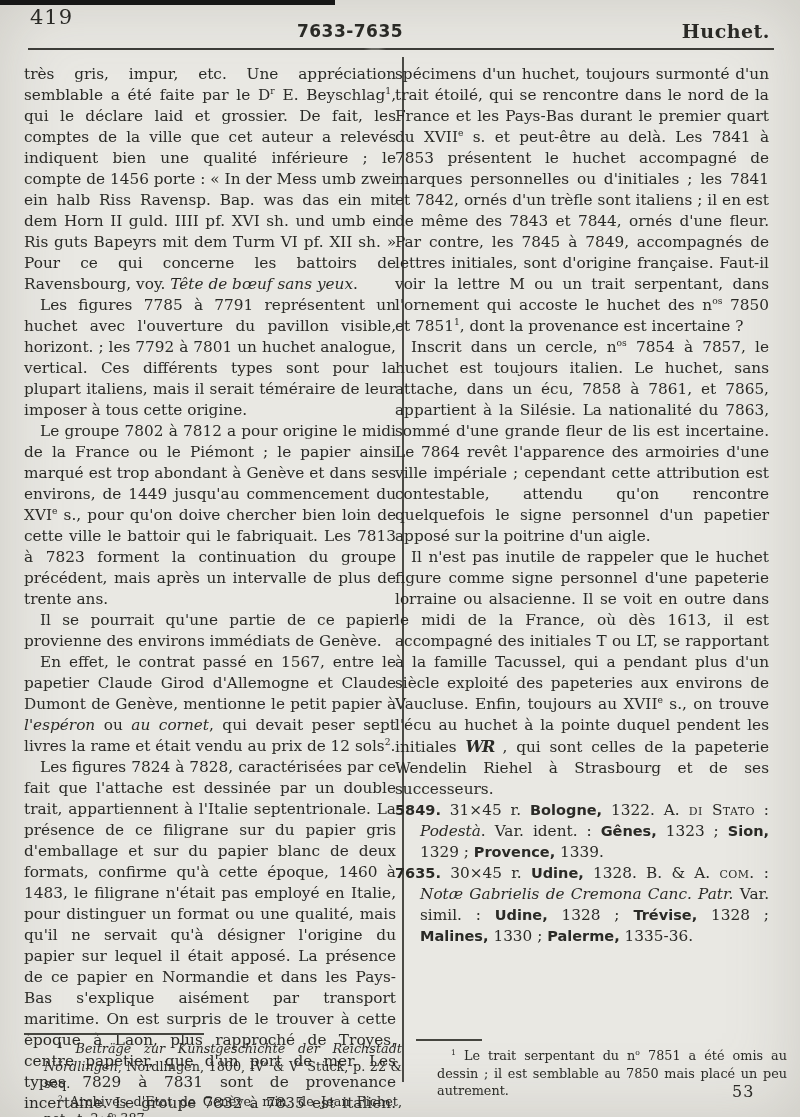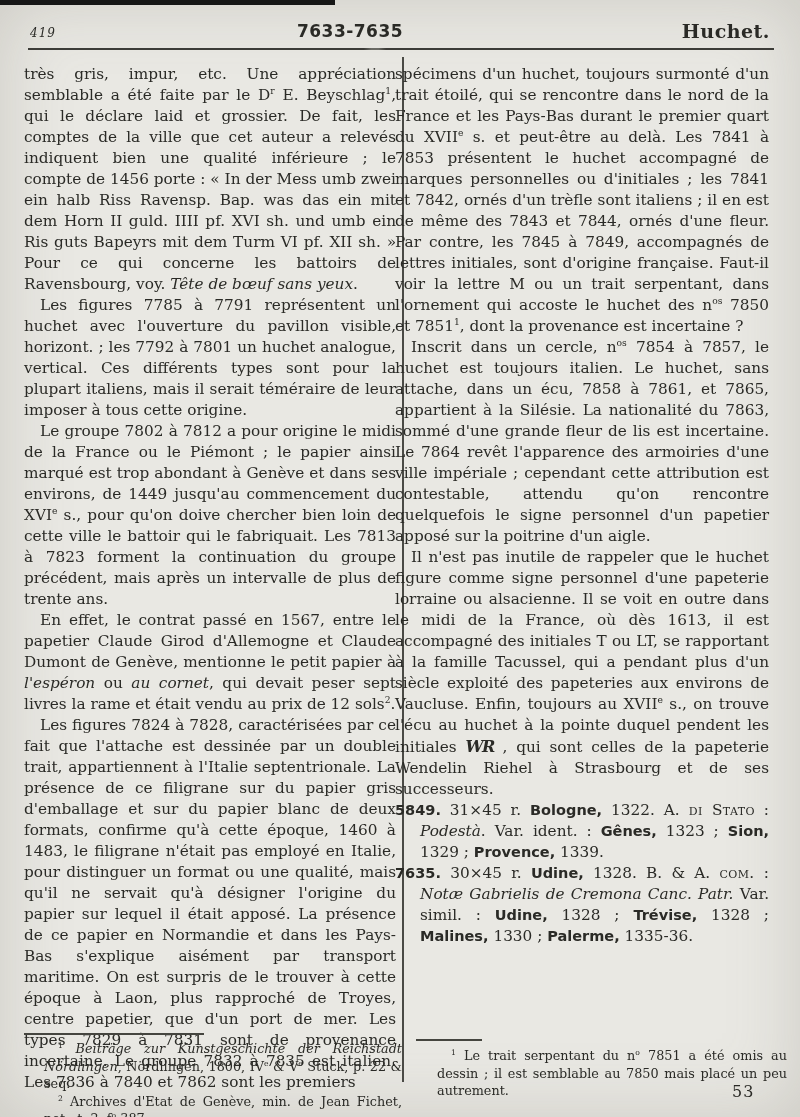--- a/index.html
+++ b/index.html
@@ -6,21 +6,21 @@
   body{
     width:800px;height:1117px;position:relative;overflow:hidden;
     background:#e9e8e3;
     font-family:"DejaVu Serif","Liberation Serif",serif;
     color:#28282455;
     color:#2a2a26;
   }
   .vignette{position:absolute;inset:0;pointer-events:none;
     box-shadow:inset 0 0 70px rgba(120,115,105,0.25);}
   .scan-bar{position:absolute;left:0;top:0;width:335px;height:5px;background:#161616;}
-  .hdr-num{position:absolute;left:30px;top:26px;font-size:12px;letter-spacing:1px;font-style:italic;}
+  .hdr-num{position:absolute;left:30px;top:5px;font-size:21px;letter-spacing:1px;}
   .hdr-range{position:absolute;left:250px;top:21px;width:200px;text-align:center;
     font-family:"DejaVu Sans","Liberation Sans",sans-serif;font-weight:bold;font-size:17px;letter-spacing:0.5px;}
   .hdr-kw{position:absolute;right:30px;top:20px;font-weight:bold;font-size:19px;letter-spacing:0.5px;text-align:center;}
   .hdr-rule{position:absolute;left:28px;right:26px;top:48px;height:2px;
     background:linear-gradient(to right,#3c3c38 0 45%,#6a6a64 46% 47%,#3c3c38 48% 100%);}
   .divider{position:absolute;left:402px;top:57px;width:1.5px;height:1025px;background:#4a4a45;}
   .col{position:absolute;top:64px;font-size:15.3px;line-height:21px;text-align:justify;}
   .col-left{left:24px;width:372px;}
   .col-right{left:395px;width:374px;}
   p{margin:0;}
@@ -50,20 +50,21 @@
 <div class="hdr-range">7633-7635</div>
 <div class="hdr-kw">Huchet.</div>
 <div class="hdr-rule"></div>
 
 <div class="divider"></div>
 
 <div class="col col-left">
     <p><span>très gris, impur, etc. Une appréciation semblable a été faite par le D</span><span class="sup">r</span><span> E. Beyschlag</span><span class="sup">1</span><span>, qui le déclare laid et grossier. De fait, les comptes de la ville que cet auteur a relevés indiquent bien une qualité inférieure ; le compte de 1456 porte : « In der Mess umb zwei ein halb Riss Ravensp. Bap. was das ein mit dem Horn II guld. IIII pf. XVI sh. und umb ein Ris guts Bapeyrs mit dem Turm VI pf. XII sh. » Pour ce qui concerne les battoirs de Ravensbourg, voy. </span><span class="i">Tête de bœuf sans yeux</span><span>.</span></p>
     <p class="indent"><span>Les figures 7785 à 7791 représentent un huchet avec l'ouverture du pavillon visible, horizont. ; les 7792 à 7801 un huchet analogue, vertical. Ces différents types sont pour la plupart italiens, mais il serait téméraire de leur imposer à tous cette origine.</span></p>
     <p class="indent"><span>Le groupe 7802 à 7812 a pour origine le midi de la France ou le Piémont ; le papier ainsi marqué est trop abondant à Genève et dans ses environs, de 1449 jusqu'au commencement du XVI</span><span class="sup">e</span><span> s., pour qu'on doive chercher bien loin de cette ville le battoir qui le fabriquait. Les 7813 à 7823 forment la continuation du groupe précédent, mais après un intervalle de plus de trente ans.</span></p>
+    <p class="indent"><span>Il se pourrait qu'une partie de ce papier provienne des environs immédiats de Genève.</span></p>
     <p class="indent"><span>En effet, le contrat passé en 1567, entre le papetier Claude Girod d'Allemogne et Claude Dumont de Genève, mentionne le petit papier à </span><span class="i">l'espéron</span><span> ou </span><span class="i">au cornet</span><span>, qui devait peser sept livres la rame et était vendu au prix de 12 sols</span><span class="sup">2</span><span>.</span></p>
     <p class="indent"><span>Les figures 7824 à 7828, caractérisées par ce fait que l'attache est dessinée par un double trait, appartiennent à l'Italie septentrionale. La présence de ce filigrane sur du papier gris d'emballage et sur du papier blanc de deux formats, confirme qu'à cette époque, 1460 à 1483, le filigrane n'était pas employé en Italie, pour distinguer un format ou une qualité, mais qu'il ne servait qu'à désigner l'origine du papier sur lequel il était apposé. La présence de ce papier en Normandie et dans les Pays-Bas s'explique aisément par transport maritime. On est surpris de le trouver à cette époque à Laon, plus rapproché de Troyes, centre papetier, que d'un port de mer. Les types 7829 à 7831 sont de provenance incertaine. Le groupe 7832 à 7835 est italien. Les 7836 à 7840 et 7862 sont les premiers</span></p>
   </div>
 <div class="col col-right">
     <p><span>spécimens d'un huchet, toujours surmonté d'un trait étoilé, qui se rencontre dans le nord de la France et les Pays-Bas durant le premier quart du XVII</span><span class="sup">e</span><span> s. et peut-être au delà. Les 7841 à 7853 présentent le huchet accompagné de marques personnelles ou d'initiales ; les 7841 et 7842, ornés d'un trèfle sont italiens ; il en est de même des 7843 et 7844, ornés d'une fleur. Par contre, les 7845 à 7849, accompagnés de lettres initiales, sont d'origine française. Faut-il voir la lettre M ou un trait serpentant, dans l'ornement qui accoste le huchet des n</span><span class="sup">os</span><span> 7850 et 7851</span><span class="sup">1</span><span>, dont la provenance est incertaine ?</span></p>
     <p class="indent"><span>Inscrit dans un cercle, n</span><span class="sup">os</span><span> 7854 à 7857, le huchet est toujours italien. Le huchet, sans attache, dans un écu, 7858 à 7861, et 7865, appartient à la Silésie. La nationalité du 7863, sommé d'une grande fleur de lis est incertaine. Le 7864 revêt l'apparence des armoiries d'une ville impériale ; cependant cette attribution est contestable, attendu qu'on rencontre quelquefois le signe personnel d'un papetier apposé sur la poitrine d'un aigle.</span></p>
     <p class="indent"><span>Il n'est pas inutile de rappeler que le huchet figure comme signe personnel d'une papeterie lorraine ou alsacienne. Il se voit en outre dans le midi de la France, où dès 1613, il est accompagné des initiales T ou LT, se rapportant à la famille Tacussel, qui a pendant plus d'un siècle exploité des papeteries aux environs de Vaucluse. Enfin, toujours au XVII</span><span class="sup">e</span><span> s., on trouve l'écu au huchet à la pointe duquel pendent les initiales </span><span class="mono">WR</span><span> , qui sont celles de la papeterie Wendelin Riehel à Strasbourg et de ses successeurs.</span></p>
     <p class="entry"><span class="b">5849.</span><span> 31×45 r. </span><span class="b">Bologne,</span><span> 1322. A. </span><span class="sc">di Stato</span><span> : </span><span class="i">Podestà</span><span>. Var. ident. : </span><span class="b">Gênes,</span><span> 1323 ; </span><span class="b">Sion,</span><span> 1329 ; </span><span class="b">Provence,</span><span> 1339.</span></p>
     <p class="entry"><span class="b">7635.</span><span> 30×45 r. </span><span class="b">Udine,</span><span> 1328. B. &amp; A. </span><span class="sc">com.</span><span> : </span><span class="i">Notæ Gabrielis de Cremona Canc. Patr.</span><span> Var. simil. : </span><span class="b">Udine,</span><span> 1328 ; </span><span class="b">Trévise,</span><span> 1328 ; </span><span class="b">Malines,</span><span> 1330 ; </span><span class="b">Palerme,</span><span> 1335-36.</span></p>
   </div>

